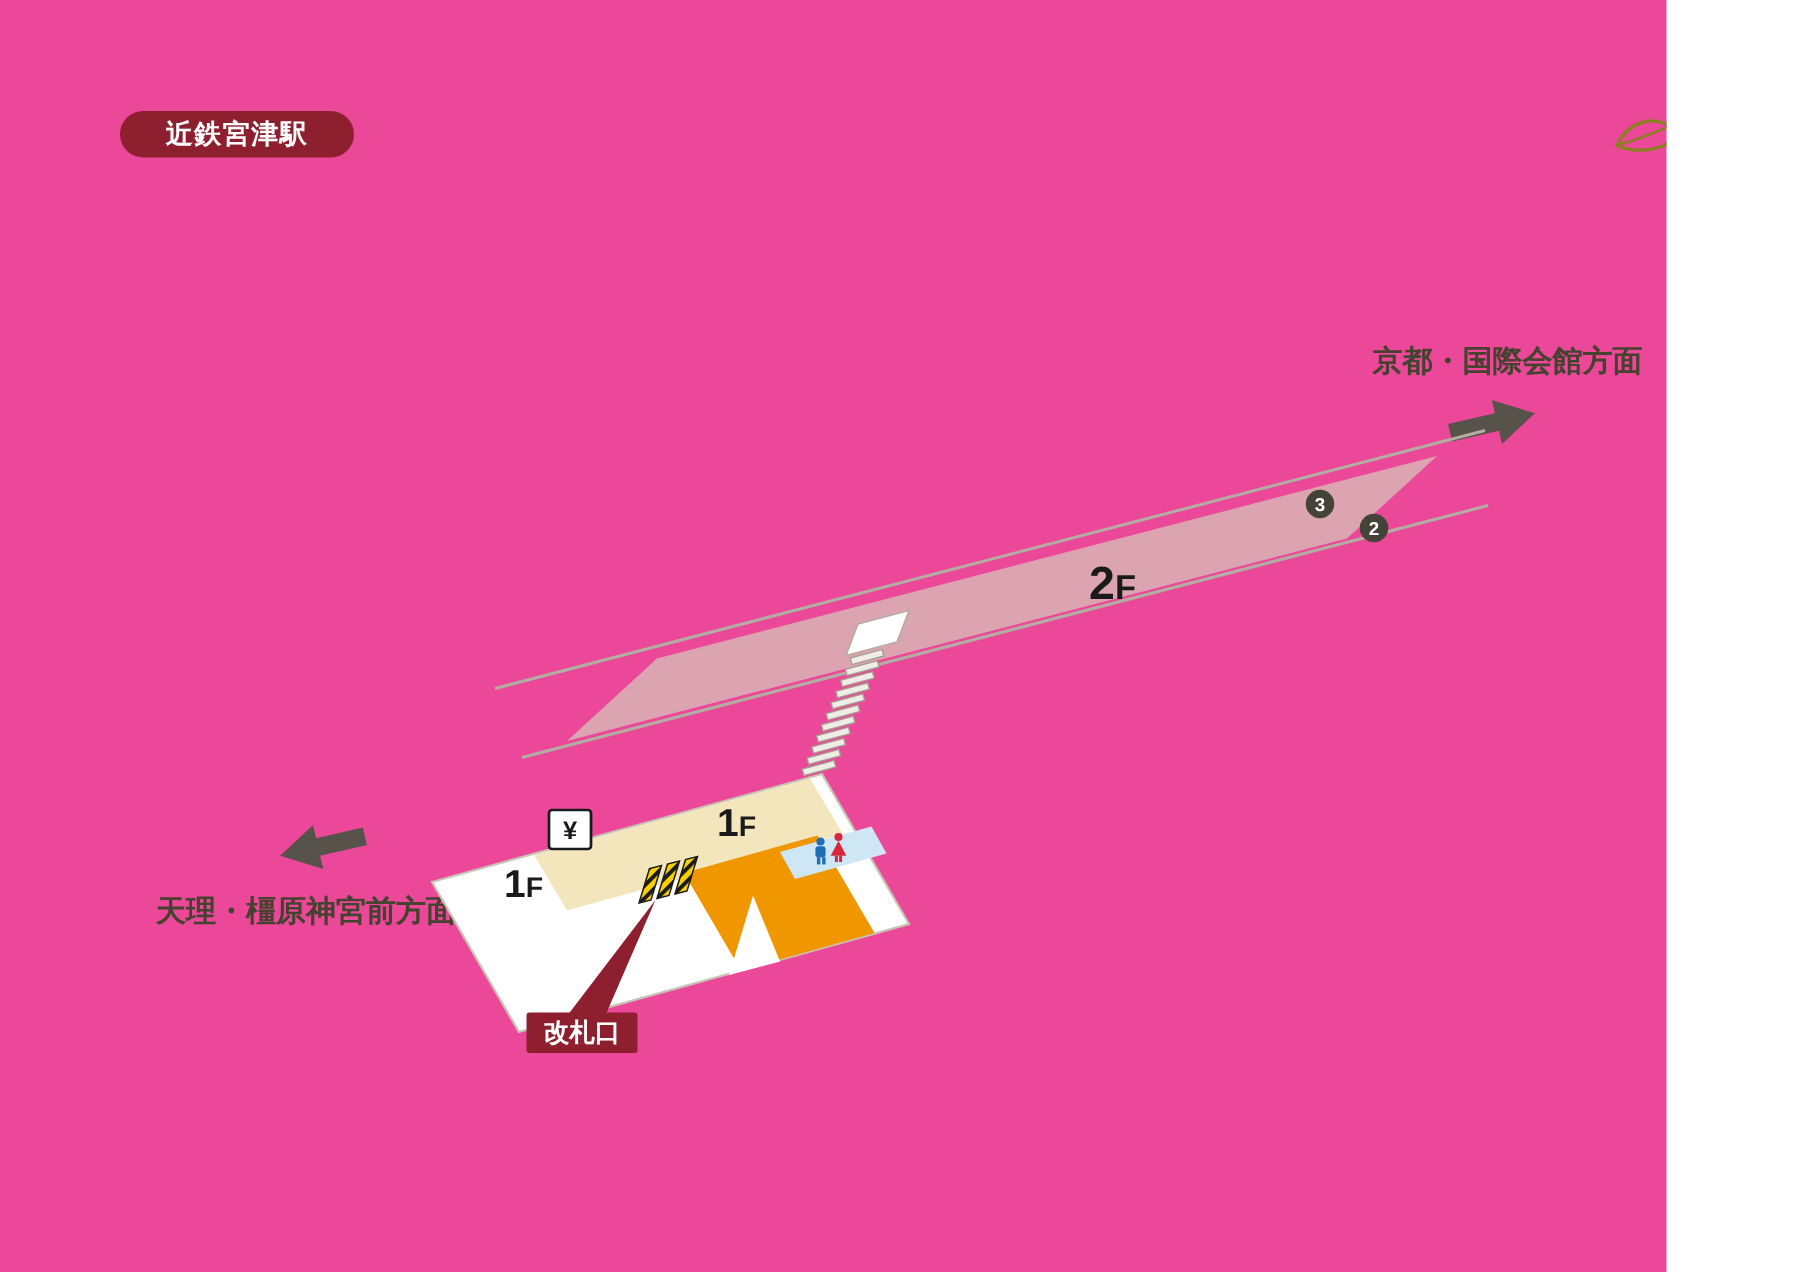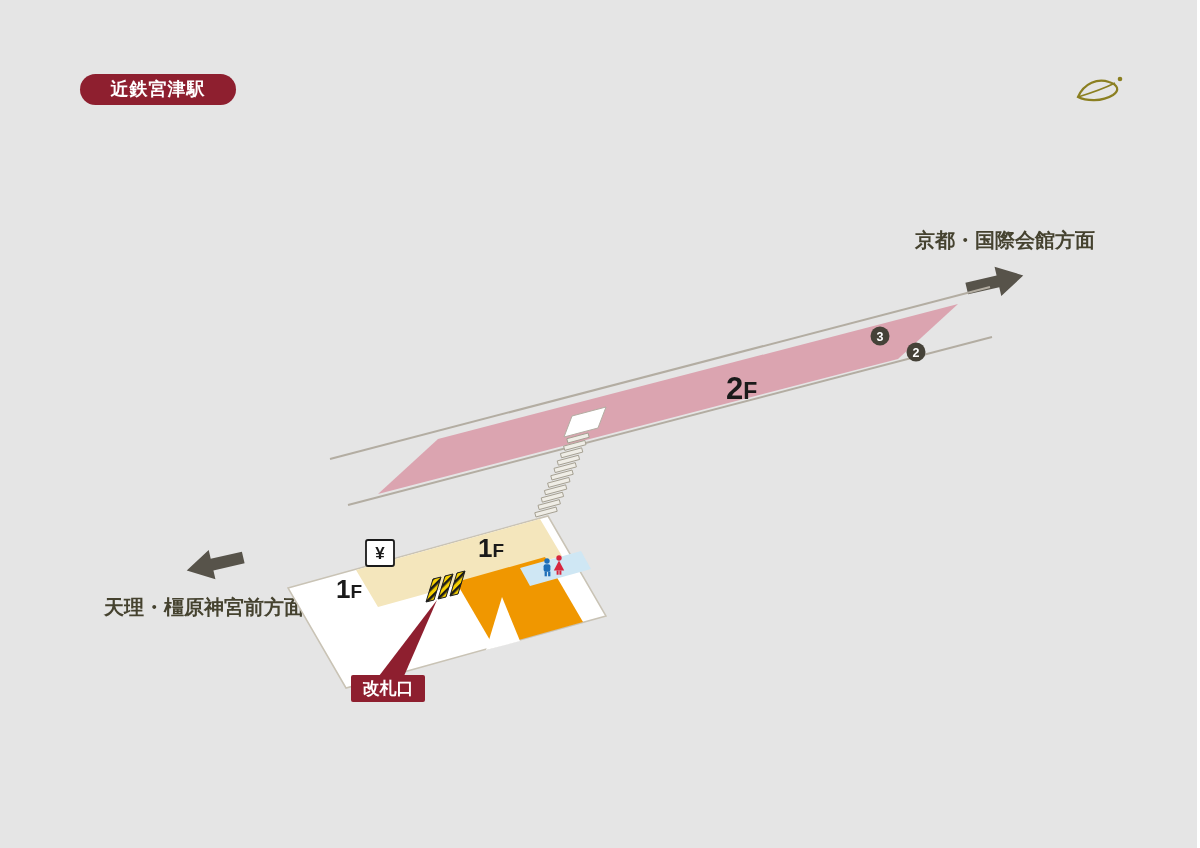--- a/index.html
+++ b/index.html
@@ -1,20 +1,20 @@
 <!DOCTYPE html>
 <html><head>
 <meta charset="utf-8">
 <title>Station Map</title>
 <style>
   html,body{margin:0;padding:0;background:#ffffff;}
   .stage{
     position:relative;
-    width:1197px;height:848px;
-    background:#e5e5e5;
+    width:1111px;height:848px;
+    background:#ec4899;
     font-family:"Liberation Sans", sans-serif;
     overflow:hidden;
   }
   svg{display:block;}
   text{font-family:"Liberation Sans", sans-serif;}
 </style>
 </head>
 <body>
 
 <div class="stage">

